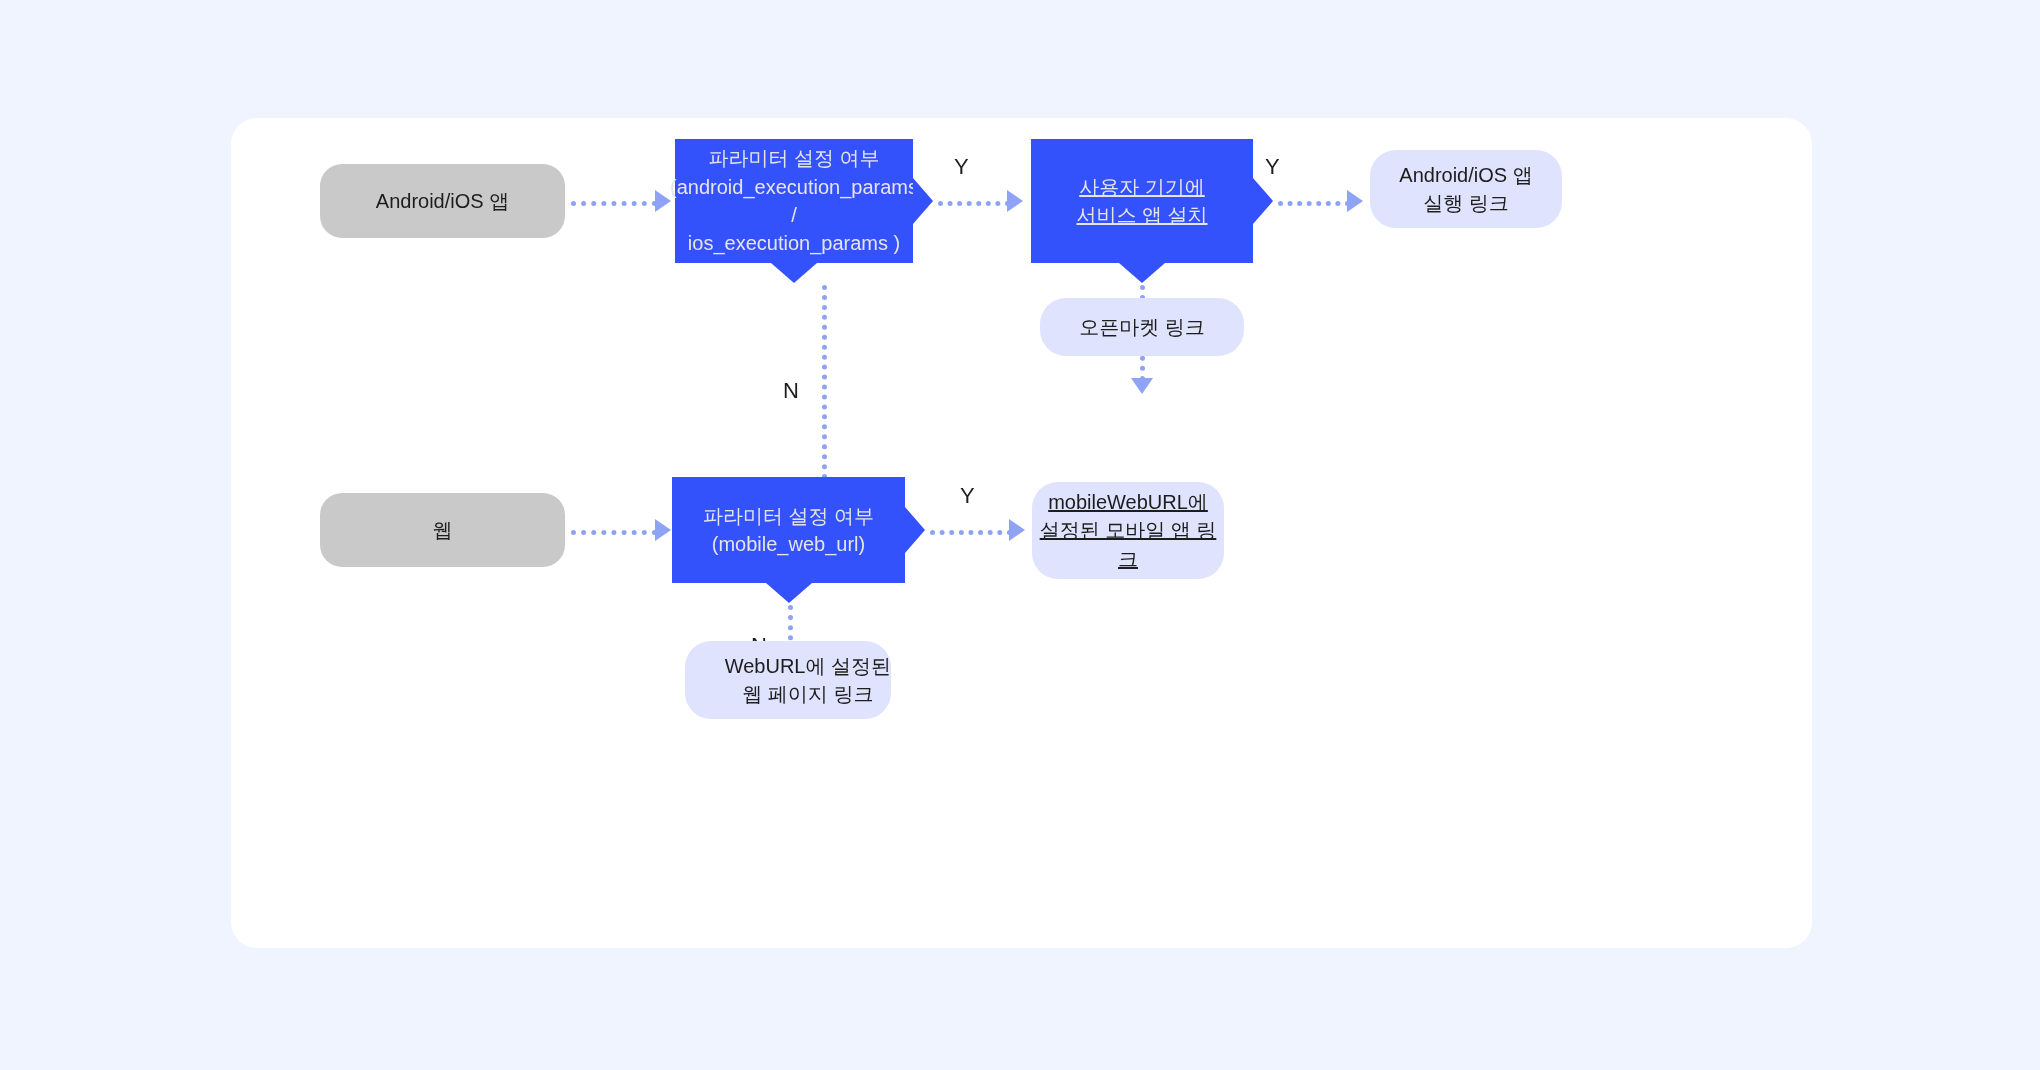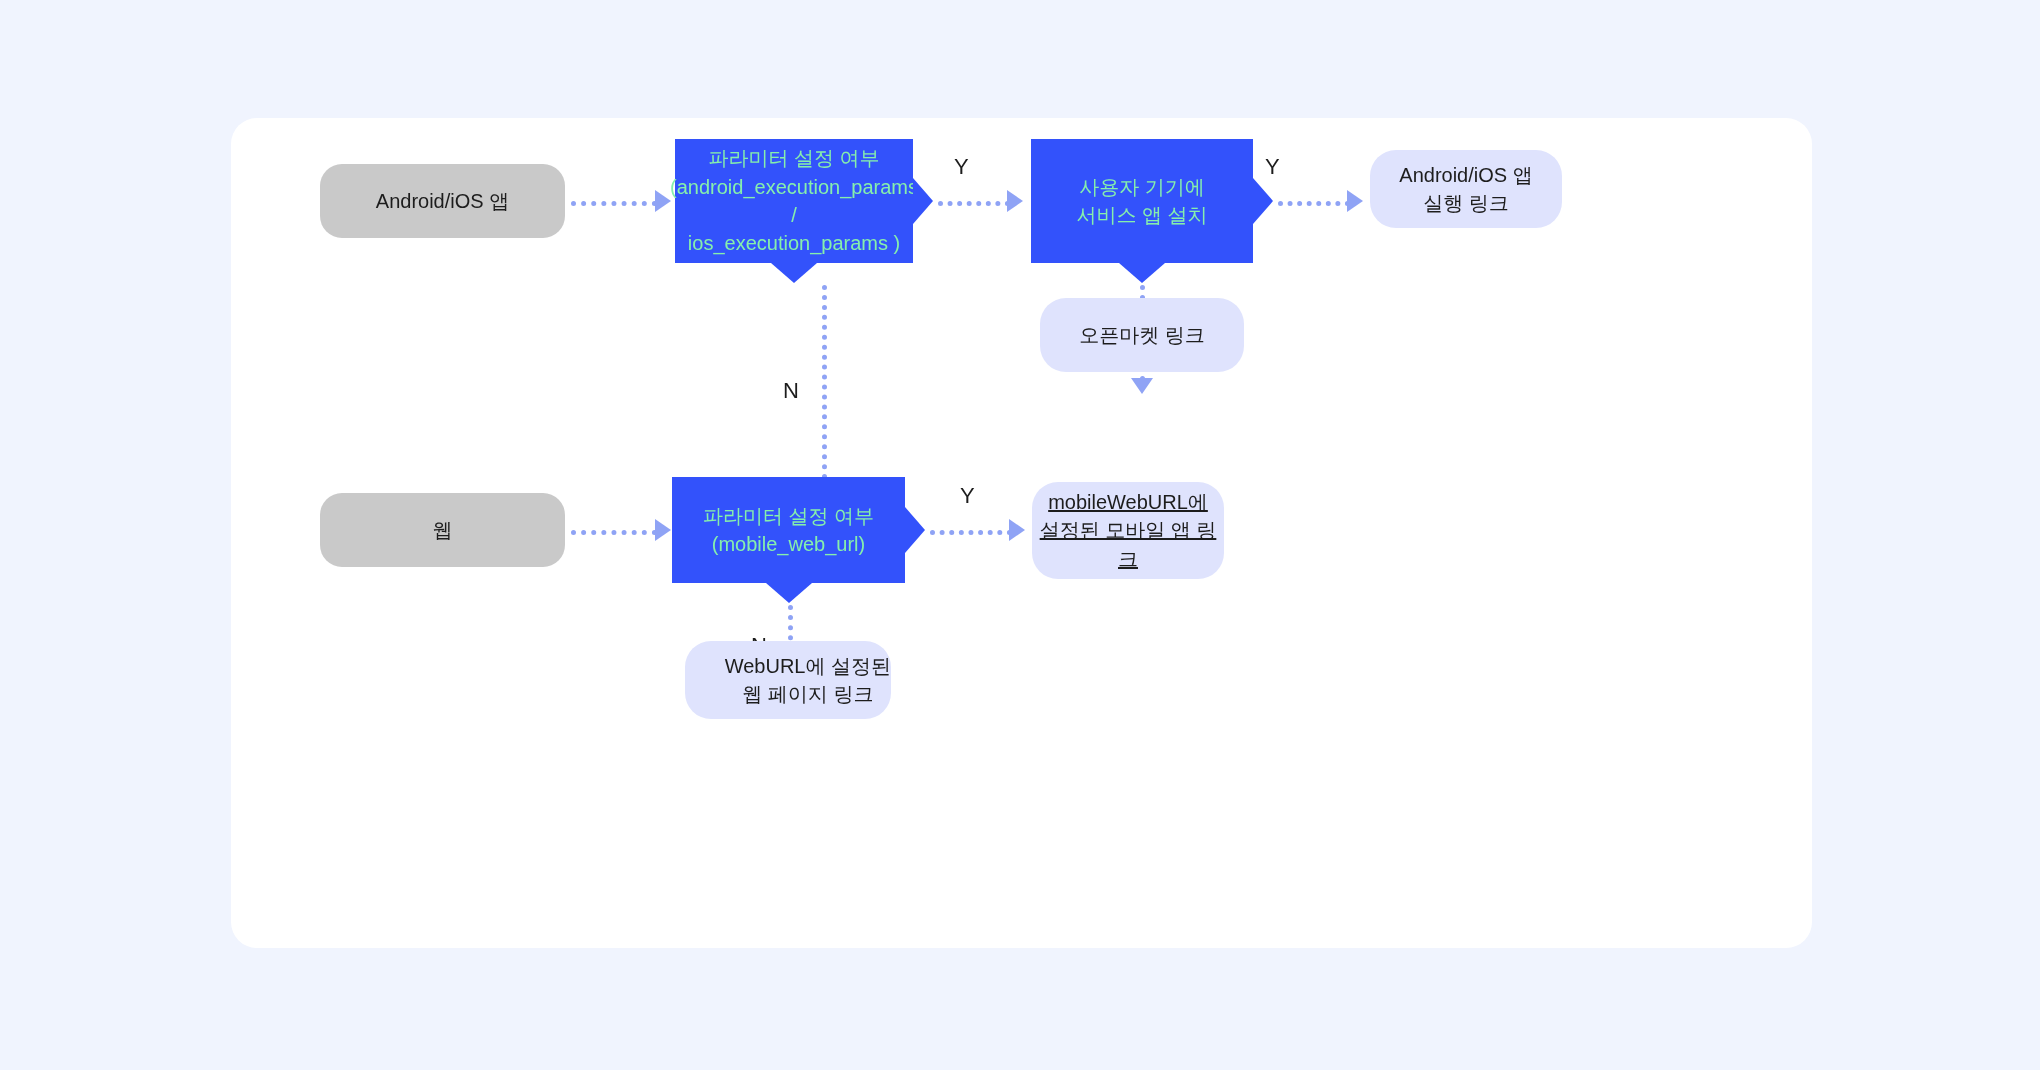--- a/index.html
+++ b/index.html
@@ -54,21 +54,21 @@
   .node.result {
     background: #dfe3fd;
     border-radius: 26px;
     color: #1d1d1d;
     font-size: 20px;
   }
 
   
   .node.blue {
     background: #3352fb;
-    color: #86efac;
+    color: #e5e5e5;
     font-size: 20px;
   }
 
   
   .nub-right {
     position: absolute;
     top: 50%;
     left: 100%;
     width: 0;
     height: 0;
@@ -143,41 +143,41 @@
 (android_execution_params /
 ios_execution_params )</span>
     <i class="nub-right"></i>
     <i class="nub-down"></i>
   </div>
 
   <div class="conn h" style="left:707px; top:83px; width:72px;"></div>
   <div class="arrowhead-r" style="left:776px; top:72px;"></div>
   <div class="edge-label" style="left:723px; top:38px;">Y</div>
 
-  <div class="node blue" style="left:800px; top:21px; width:222px; height:124px;">
+  <div class="node blue" style="left:800px; top:21px; width:222px; height:124px;text-decoration:underline;">
     <span class="label">사용자 기기에
 서비스 앱 설치</span>
     <i class="nub-right"></i>
     <i class="nub-down"></i>
   </div>
 
   <div class="conn h" style="left:1047px; top:83px; width:72px;"></div>
   <div class="arrowhead-r" style="left:1116px; top:72px;"></div>
   <div class="edge-label" style="left:1034px; top:38px;">Y</div>
 
   <div class="node result" style="left:1139px; top:32px; width:192px; height:78px;">
     <span class="label">Android/iOS 앱
 실행 링크</span>
   </div>
 
   <div class="conn v" style="left:909px; top:167px; height:96px;"></div>
   <div class="arrowhead-d" style="left:900px; top:260px;"></div>
   <div class="edge-label" style="left:872px; top:196px;">N</div>
 
-  <div class="node result" style="left:809px; top:180px; width:204px; height:74px;align-items:center;">
+  <div class="node result" style="left:809px; top:180px; width:204px; height:58px;align-items:center;">
     <span class="label">오픈마켓 링크</span>
   </div>
 
   <div class="conn v" style="left:591px; top:167px; height:264px;"></div>
   <div class="arrowhead-d" style="left:582px; top:428px;"></div>
   <div class="edge-label" style="left:552px; top:262px;">N</div>
 
   <div class="node terminal" style="left:89px; top:375px; width:245px; height:74px;">
     <span class="label">웹</span>
   </div>

